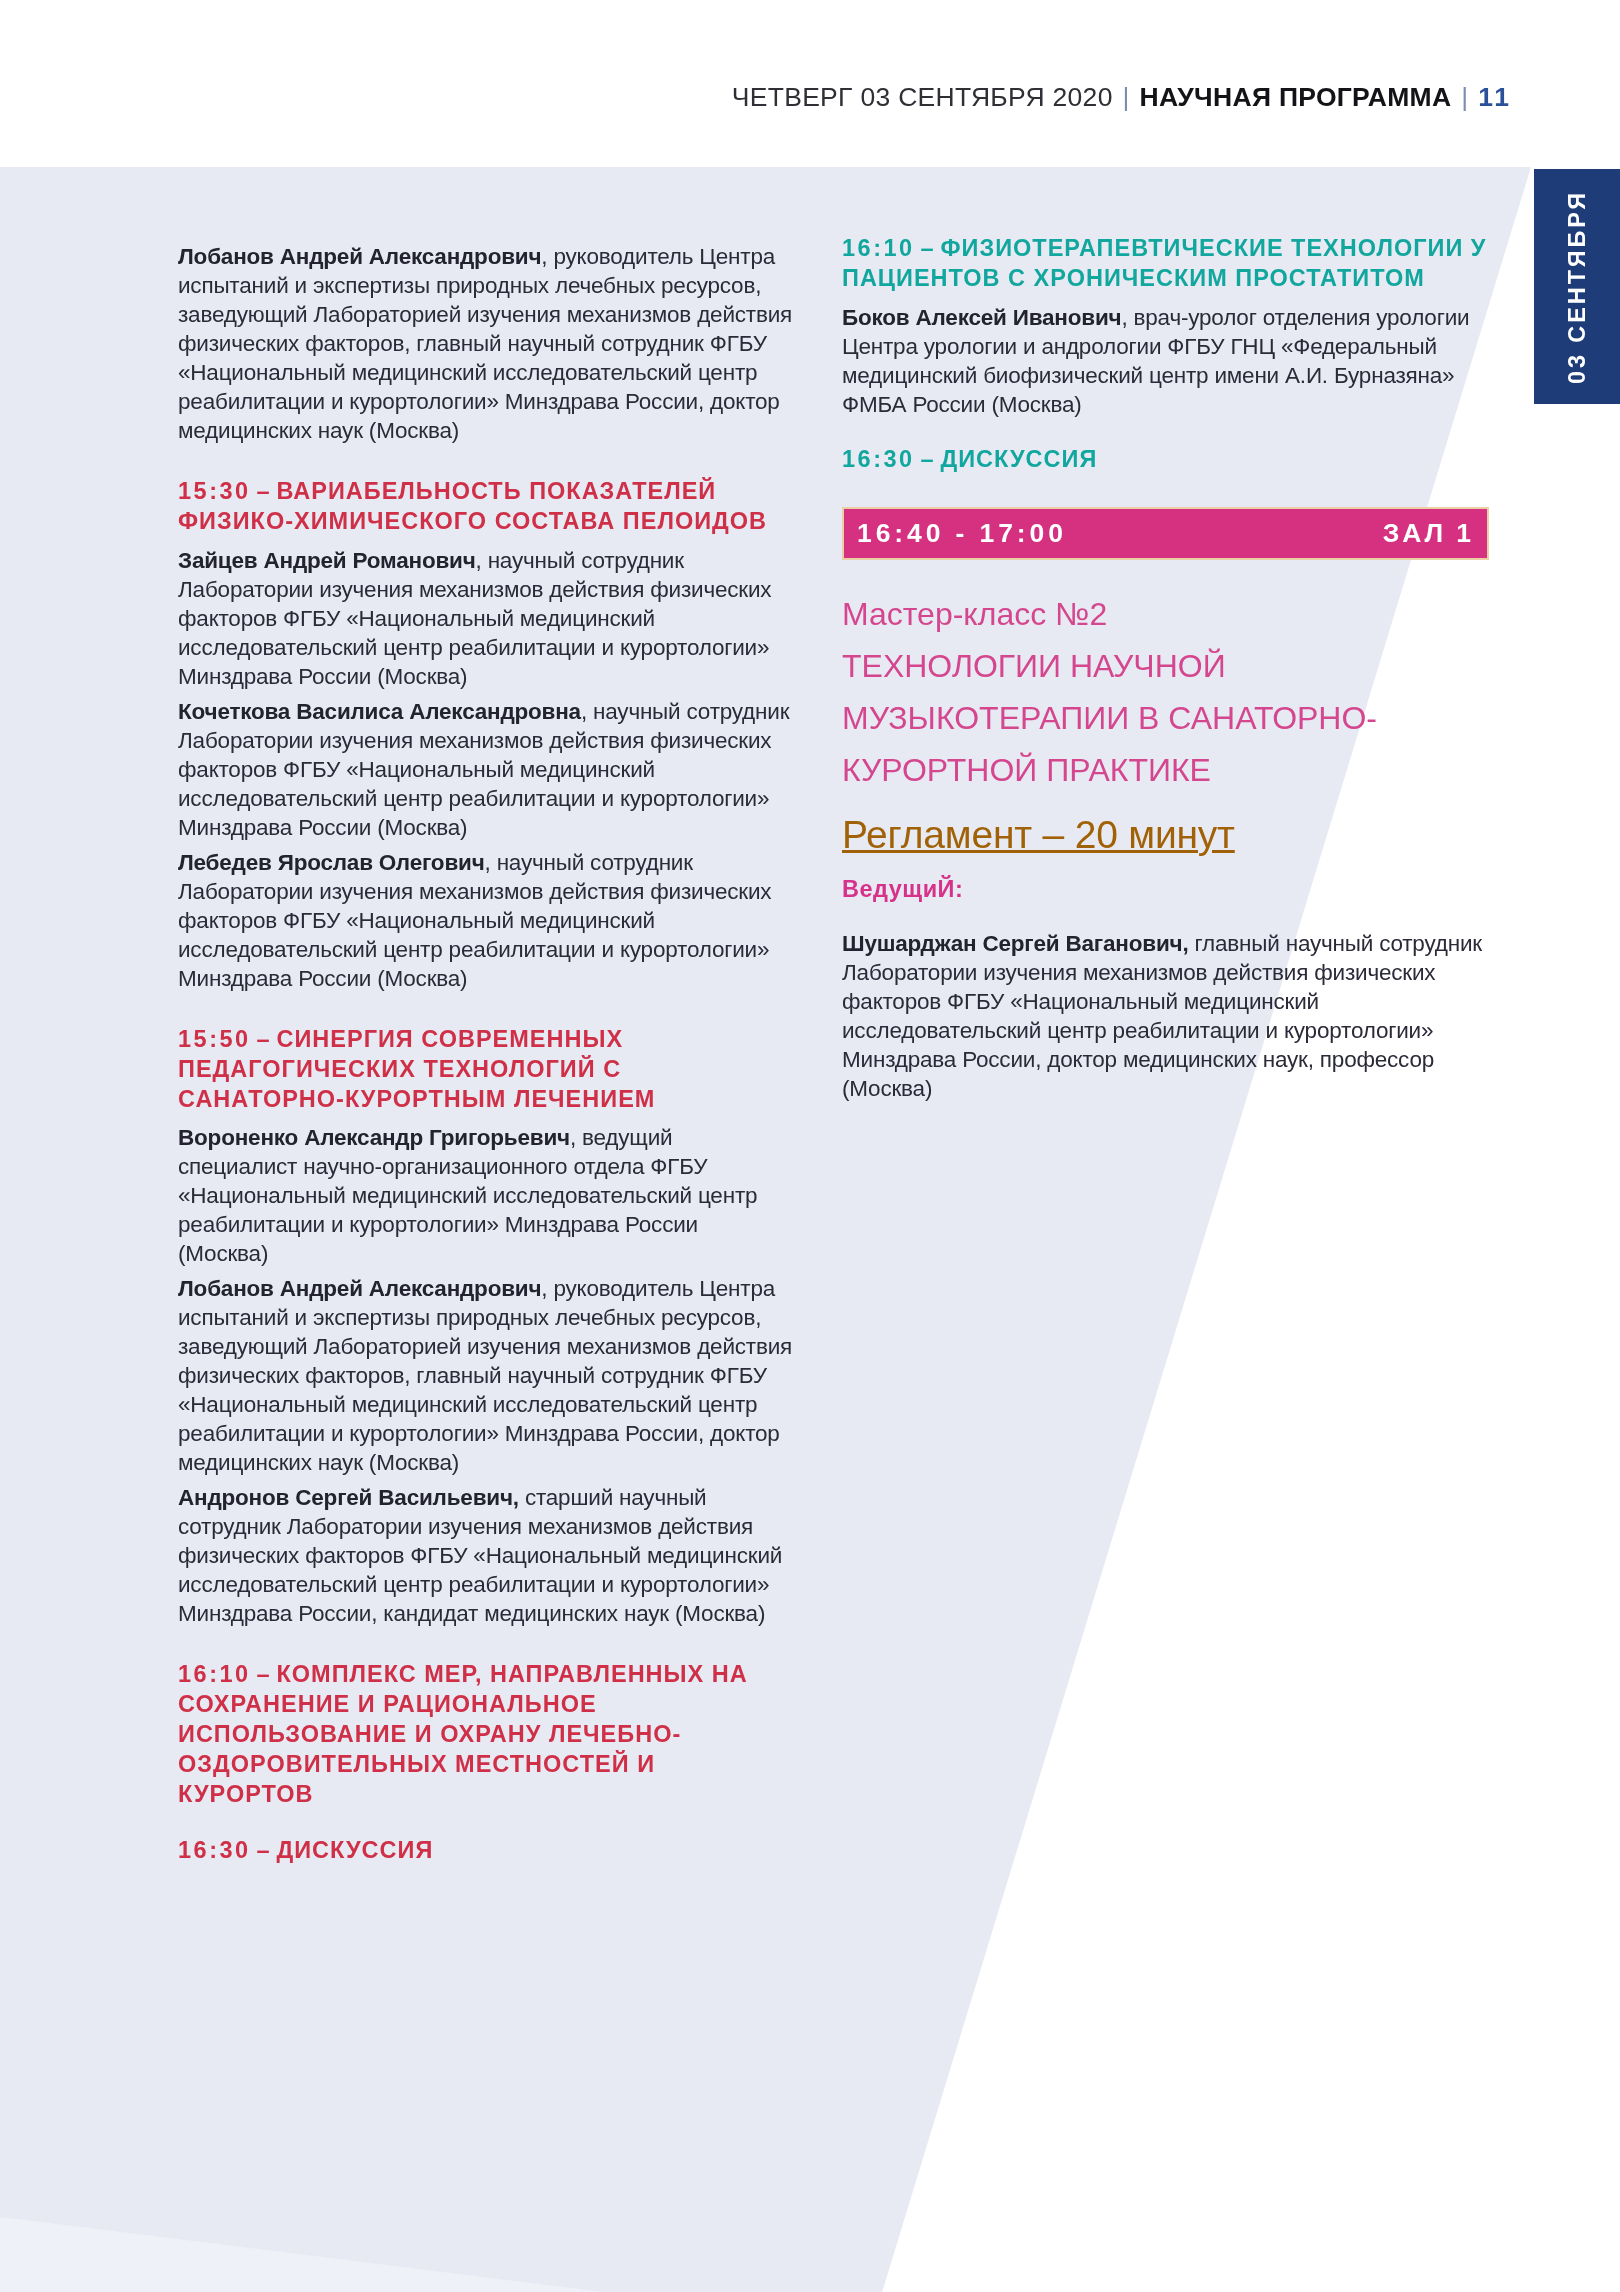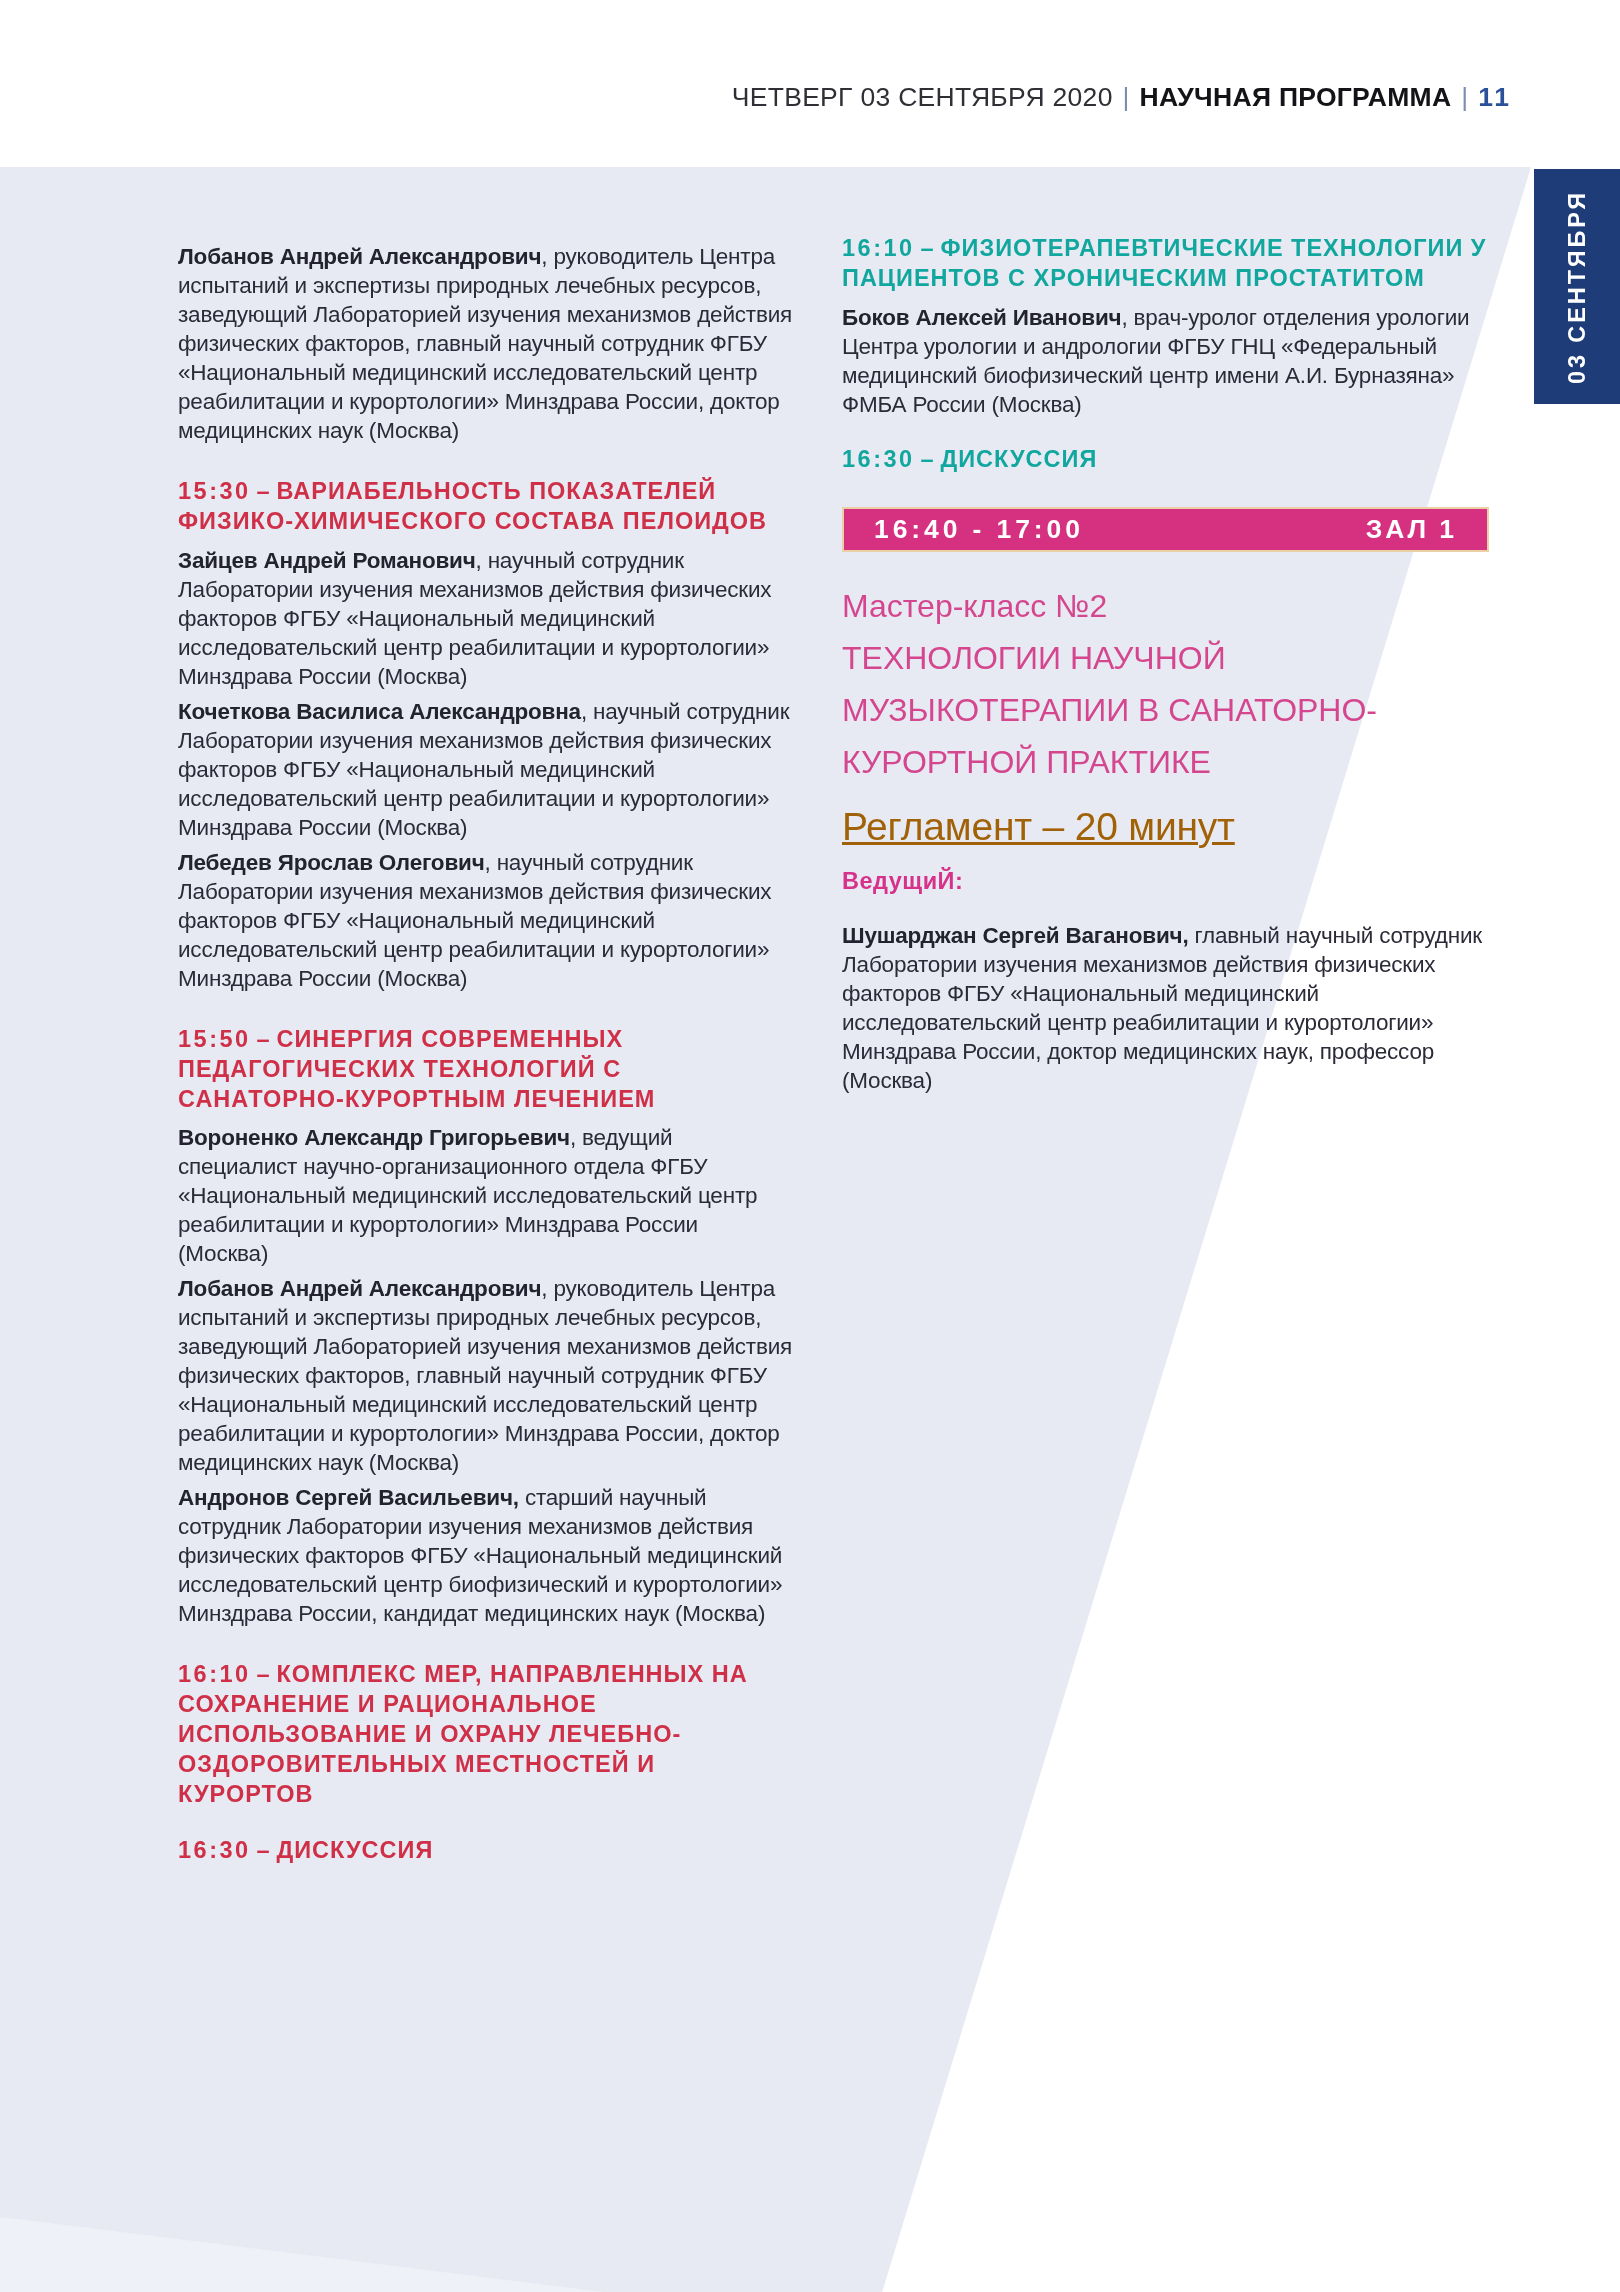--- a/index.html
+++ b/index.html
@@ -49,23 +49,23 @@
     margin:31px 0 9.8px 0;
   }
   .session-heading .time{letter-spacing:2.5px;margin-right:5.9px;}
   .session-heading .sep{margin-right:5.9px;}
   .red{color:#cf3048;}
   .teal{color:#12a79e;}
   .discussion{margin-top:25.5px;margin-bottom:0;}
   .first-heading{margin-top:0;}
   
   .slot-bar{
-    margin-top:33px;height:45px;background:#d53180;border:2px solid #ecd0a5;
+    margin-top:33px;height:53px;background:#d53180;border:2px solid #ecd0a5;
     display:flex;align-items:center;justify-content:space-between;
-    padding:0 30px;box-sizing:border-box;
+    padding:0 13px;box-sizing:border-box;
     color:#ffffff;font-weight:bold;font-size:26.5px;
   }
   .slot-bar .slot-time{letter-spacing:3.9px;}
   .slot-bar .slot-hall{letter-spacing:2.9px;}
   
   .mc-label,.mc-title{
     font-size:32px;line-height:52px;letter-spacing:0;color:#d4478f;margin:0;font-weight:normal;
   }
   .mc-label{margin-top:27.4px;}
   .mc-timing{font-size:39px;line-height:52px;color:#a16207;margin:13px 0 0 0;text-decoration:underline;}
@@ -97,21 +97,21 @@
   </div>
   <p class="speaker"><b>Зайцев Андрей Романович</b><span>, научный сотрудник Лаборатории изучения механизмов действия физических факторов ФГБУ «Национальный медицинский исследовательский центр реабилитации и курортологии» Минздрава России (Москва)</span></p>
   <p class="speaker"><b>Кочеткова Василиса Александровна</b><span>, научный сотрудник Лаборатории изучения механизмов действия физических факторов ФГБУ «Национальный медицинский исследовательский центр реабилитации и курортологии» Минздрава России (Москва)</span></p>
   <p class="speaker"><b>Лебедев Ярослав Олегович</b><span>, научный сотрудник Лаборатории изучения механизмов действия физических факторов ФГБУ «Национальный медицинский исследовательский центр реабилитации и курортологии» Минздрава России (Москва)</span></p>
 
   <div class="session-heading red">
     <span class="time">15:50</span><span class="sep">–</span><span>СИНЕРГИЯ СОВРЕМЕННЫХ ПЕДАГОГИЧЕСКИХ ТЕХНОЛОГИЙ С САНАТОРНО-КУРОРТНЫМ ЛЕЧЕНИЕМ</span>
   </div>
   <p class="speaker"><b>Вороненко Александр Григорьевич</b><span>, ведущий специалист научно-организационного отдела ФГБУ «Национальный медицинский исследовательский центр реабилитации и курортологии» Минздрава России (Москва)</span></p>
   <p class="speaker"><b>Лобанов Андрей Александрович</b><span>, руководитель Центра испытаний и экспертизы природных лечебных ресурсов, заведующий Лабораторией изучения механизмов действия физических факторов, главный научный сотрудник ФГБУ «Национальный медицинский исследовательский центр реабилитации и курортологии» Минздрава России, доктор медицинских наук (Москва)</span></p>
-  <p class="speaker"><b>Андронов Сергей Васильевич,</b><span> старший научный сотрудник Лаборатории изучения механизмов действия физических факторов ФГБУ «Национальный медицинский исследовательский центр биофизический и курортологии» Минздрава России, кандидат медицинских наук (Москва)</span></p>
+  <p class="speaker"><b>Андронов Сергей Васильевич,</b><span> старший научный сотрудник Лаборатории изучения механизмов действия физических факторов ФГБУ «Национальный медицинский исследовательский центр реабилитации и курортологии» Минздрава России, кандидат медицинских наук (Москва)</span></p>
 
   <div class="session-heading red">
     <span class="time">16:10</span><span class="sep">–</span><span>КОМПЛЕКС МЕР, НАПРАВЛЕННЫХ НА СОХРАНЕНИЕ И РАЦИОНАЛЬНОЕ ИСПОЛЬЗОВАНИЕ И ОХРАНУ ЛЕЧЕБНО-ОЗДОРОВИТЕЛЬНЫХ МЕСТНОСТЕЙ И КУРОРТОВ</span>
   </div>
 
   <div class="session-heading red discussion">
     <span class="time">16:30</span><span class="sep">–</span><span>ДИСКУССИЯ</span>
   </div>
 
 </div>

